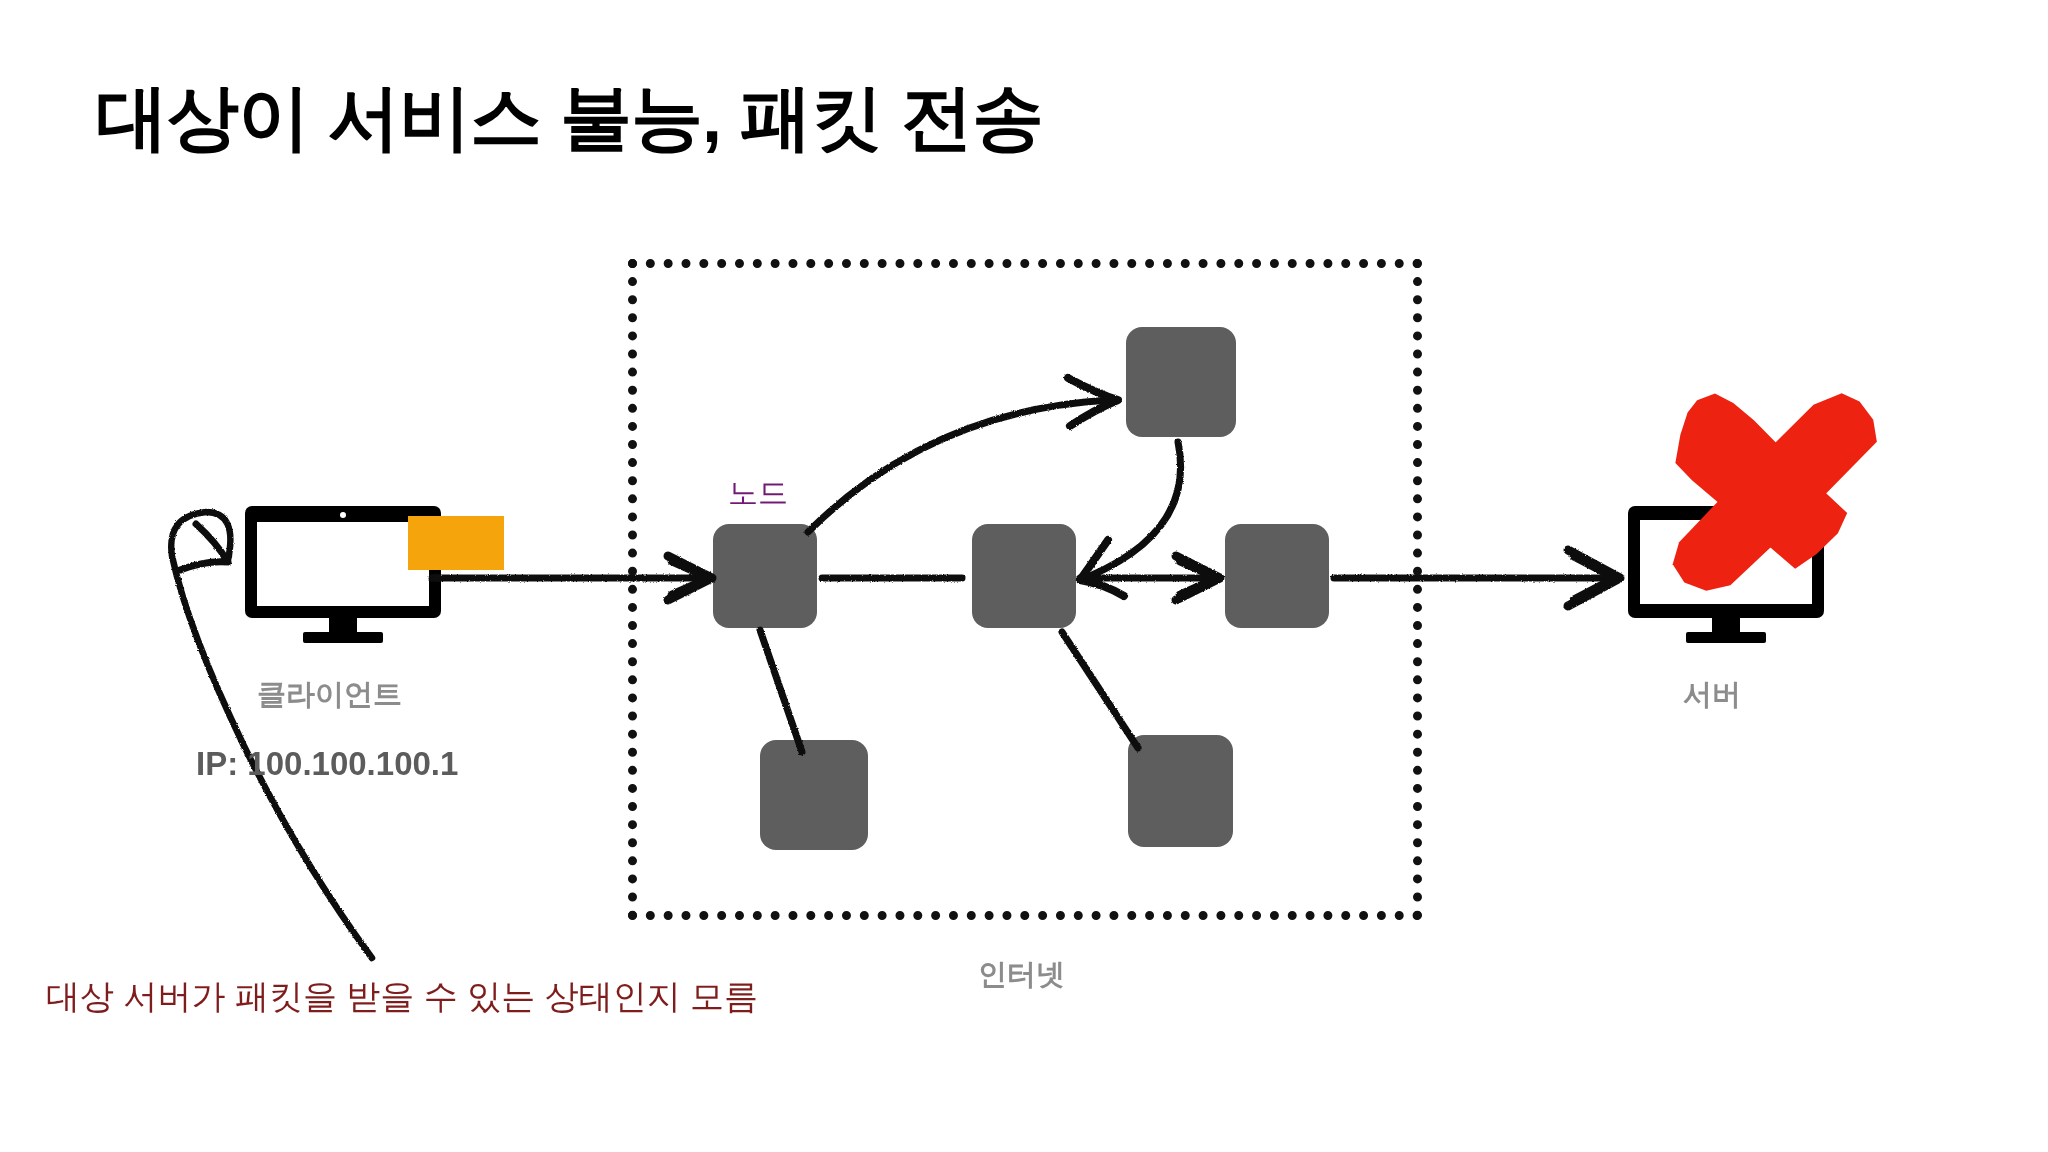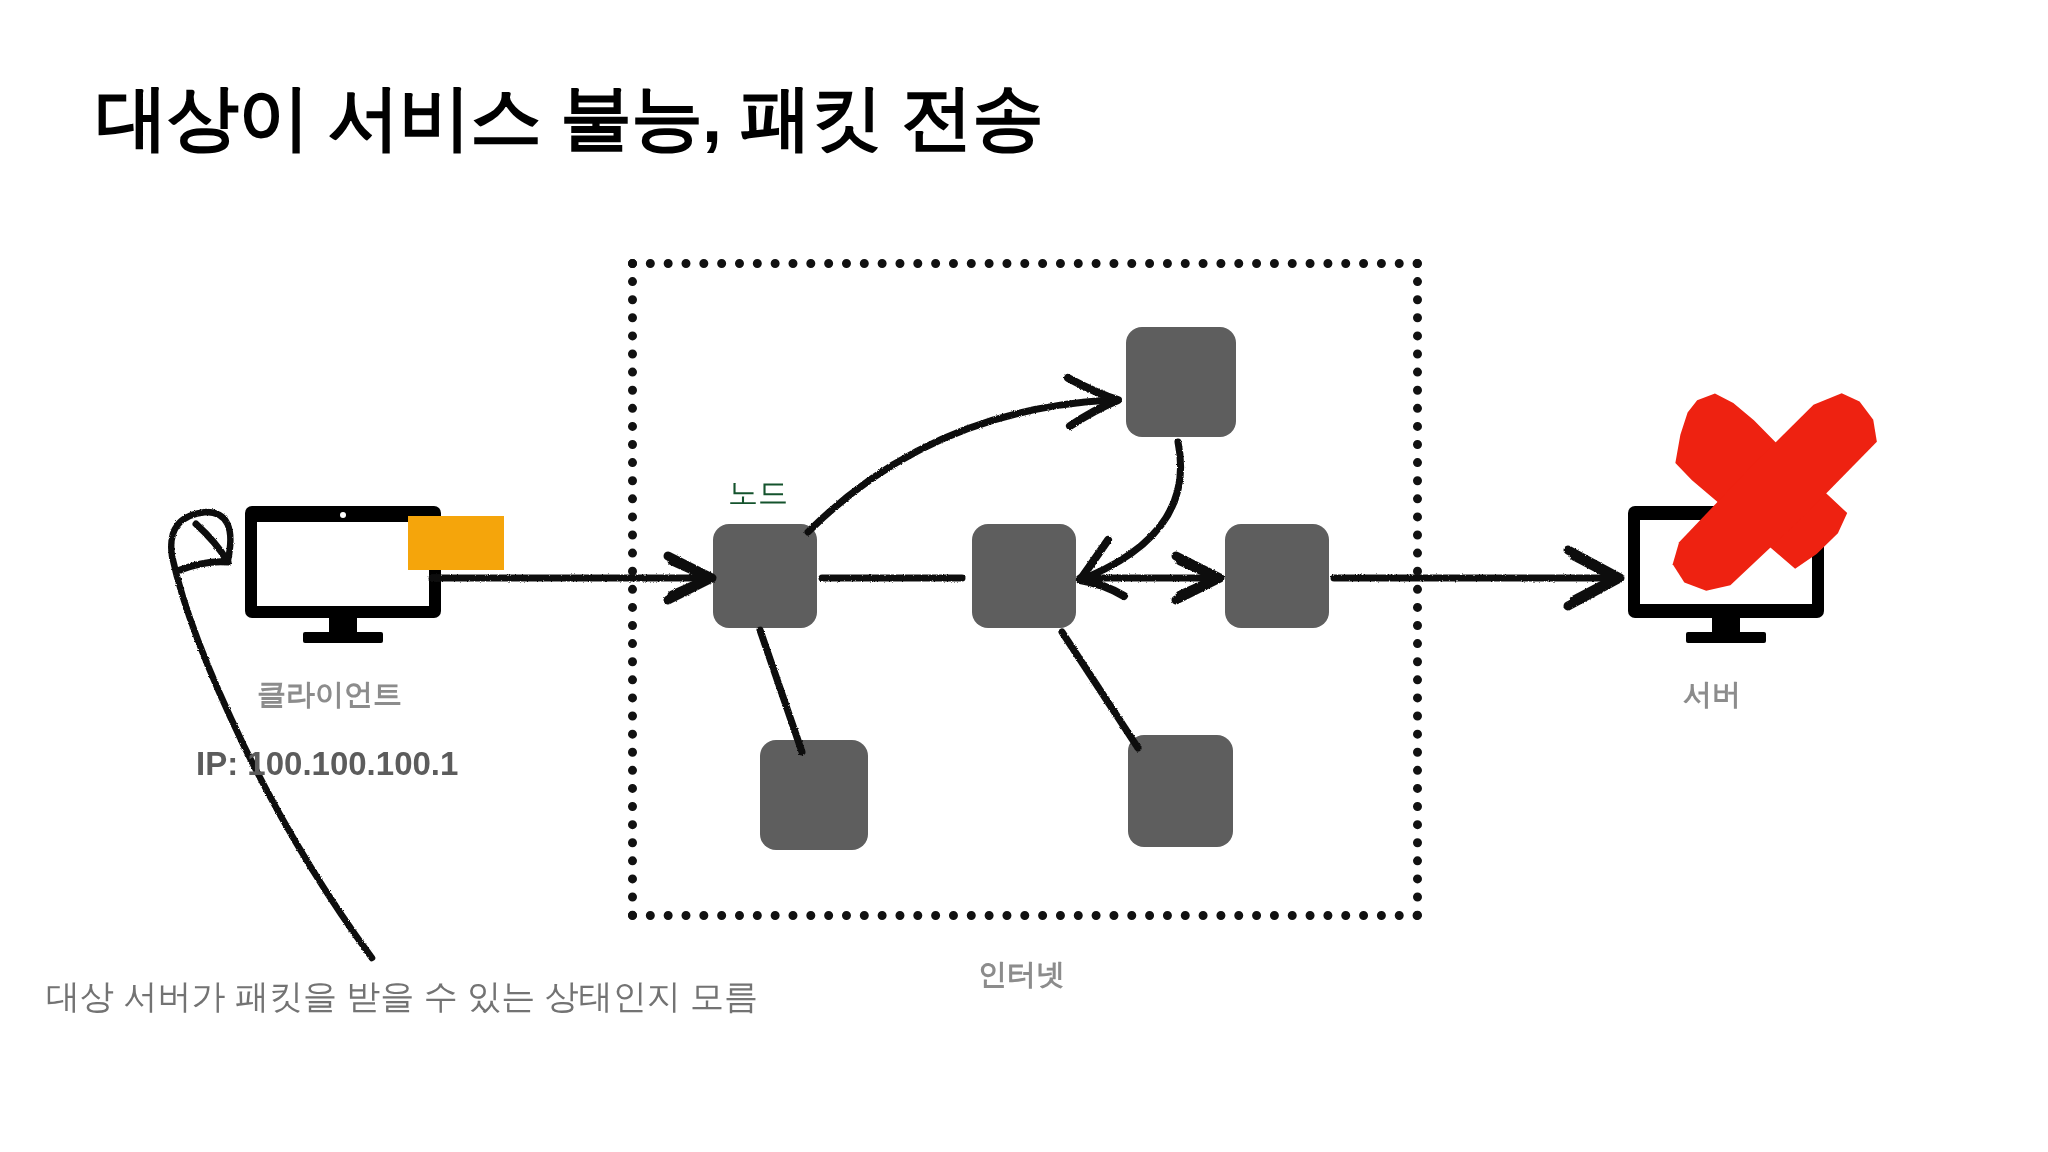--- a/index.html
+++ b/index.html
@@ -136,32 +136,32 @@
     font-size: 29px;
     font-weight: 700;
     text-align: right;
   }
   .label-ip {
     color: #5c5c5c;
     font-size: 33px;
     font-weight: 700;
   }
 
-  #node-label      { left: 728px; top: 473px; color:#14532d; font-size: 30px; }
+  #node-label      { left: 728px; top: 473px; color:#701a75; font-size: 30px; }
   #client-label    { left: 257px; top: 675px; }
   #client-ip       { left: 196px; top: 745px; }
   #server-label    { left: 1683px; top: 675px; }
   #server-ip       { left: 1556px; top: 745px; }
   #internet-label  { left: 978px; top: 955px; }
   #bottom-note {
     left: 46px;
     top: 974px;
     font-size: 34px;
     font-weight: 400;
-    color: #737373;
+    color: #7f1d1d;
   }
 </style>
 </head>
 <body>
 
 <div id="stage">
 
   <div id="slide-title" class="label">대상이 서비스 불능, 패킷 전송</div>
 
   <div id="client-monitor" class="monitor">

